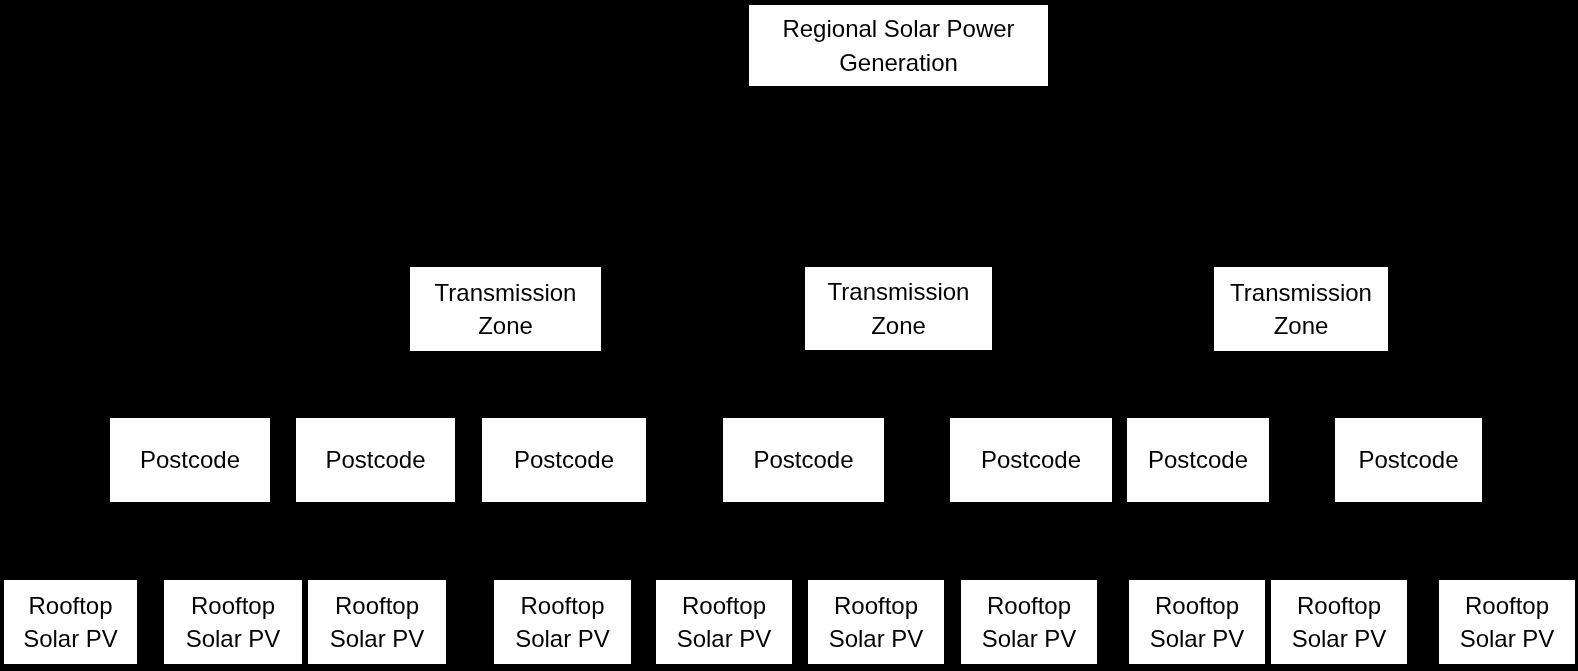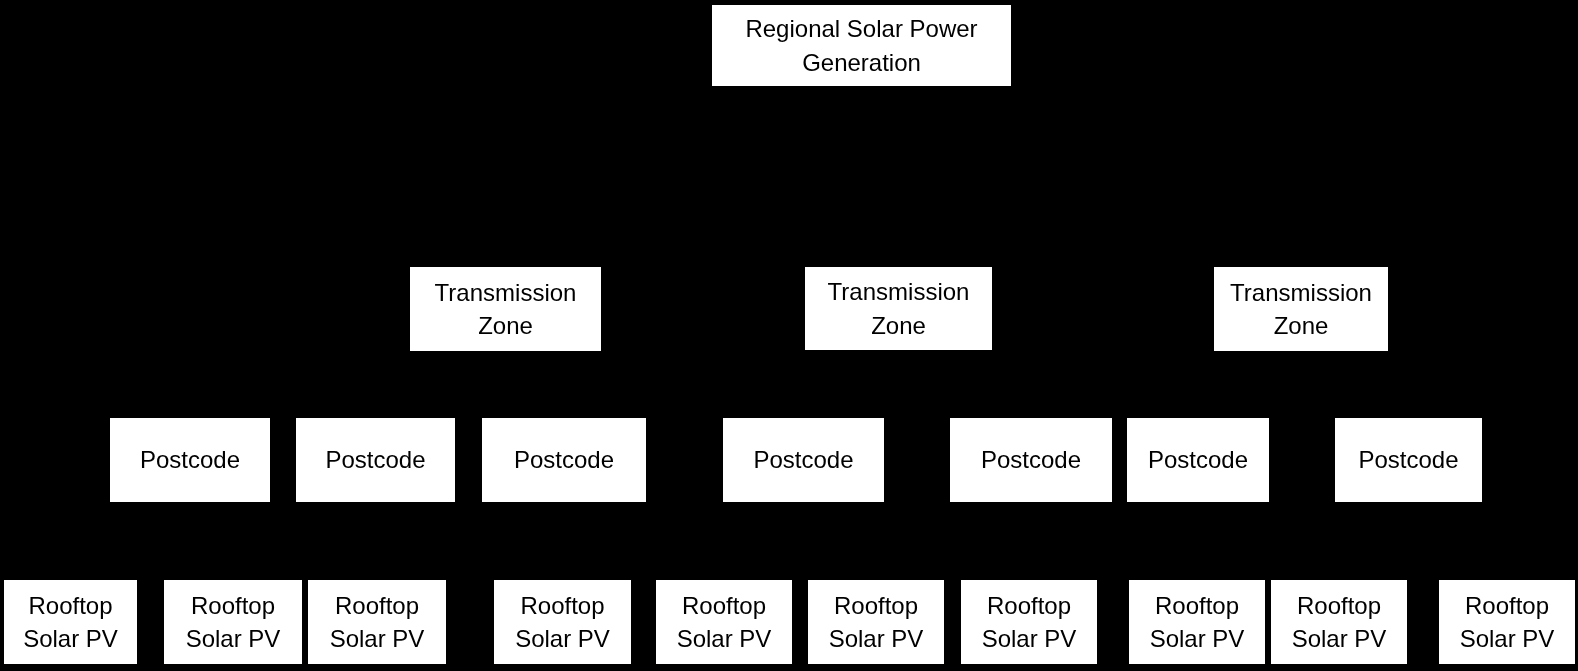--- a/index.html
+++ b/index.html
@@ -28,21 +28,21 @@
     font-size: 24px;
     line-height: 1.38;
     padding: 0 4px;
   }
 </style>
 </head>
 <body>
 
 <div class="canvas">
 
-  <div class="node" style="left:711px; top:4px; width:301px; height:83px;">Regional Solar Power Generation</div>
+  <div class="node" style="left:748px; top:4px; width:301px; height:83px;">Regional Solar Power Generation</div>
 
   <div class="node" style="left:409px; top:266px; width:193px; height:86px;">Transmission Zone</div>
   <div class="node" style="left:804px; top:266px; width:189px; height:85px;">Transmission Zone</div>
   <div class="node" style="left:1213px; top:266px; width:176px; height:86px;">Transmission Zone</div>
 
   <div class="node" style="left:109px; top:417px; width:162px; height:86px;">Postcode</div>
   <div class="node" style="left:295px; top:417px; width:161px; height:86px;">Postcode</div>
   <div class="node" style="left:481px; top:417px; width:166px; height:86px;">Postcode</div>
   <div class="node" style="left:722px; top:417px; width:163px; height:86px;">Postcode</div>
   <div class="node" style="left:949px; top:417px; width:164px; height:86px;">Postcode</div>

